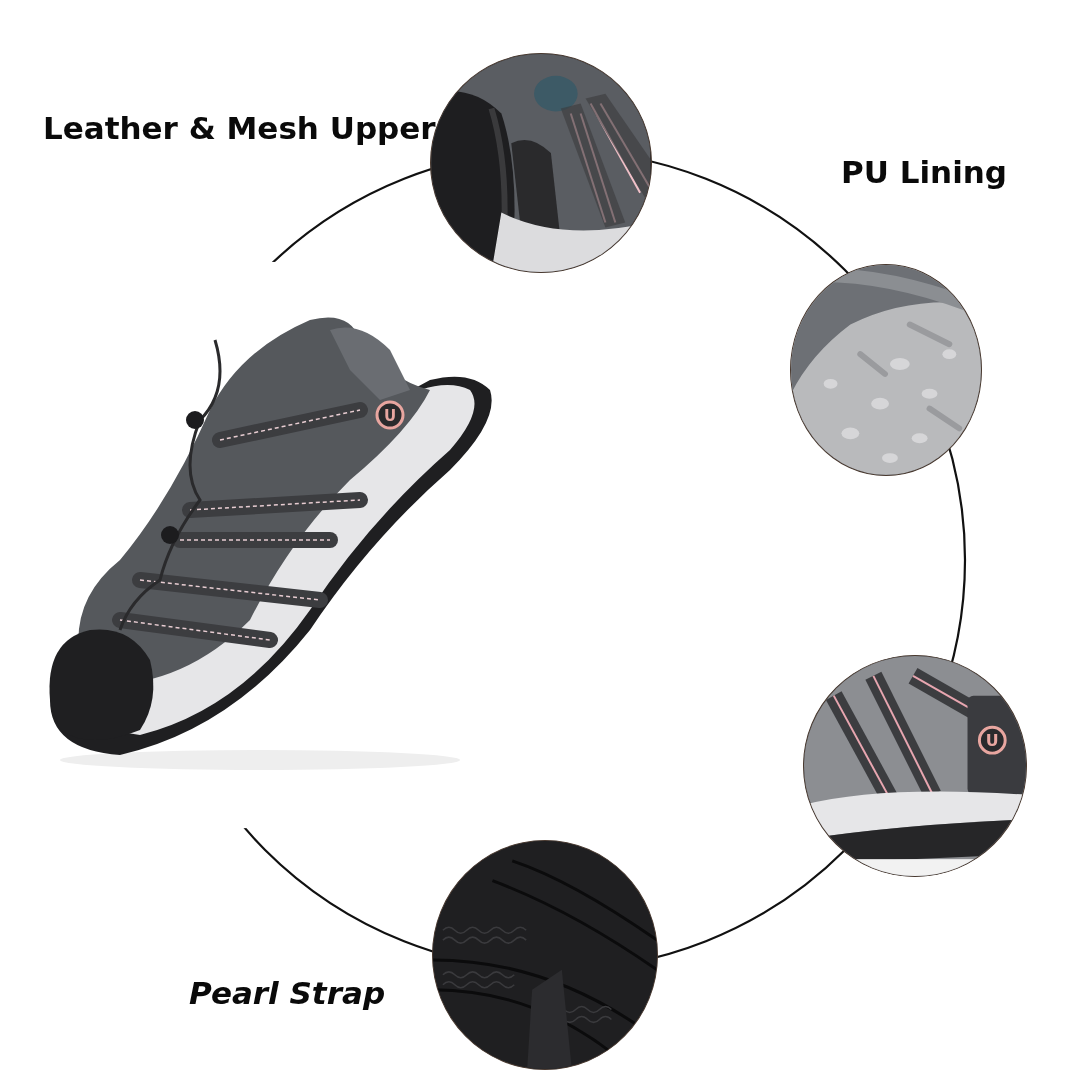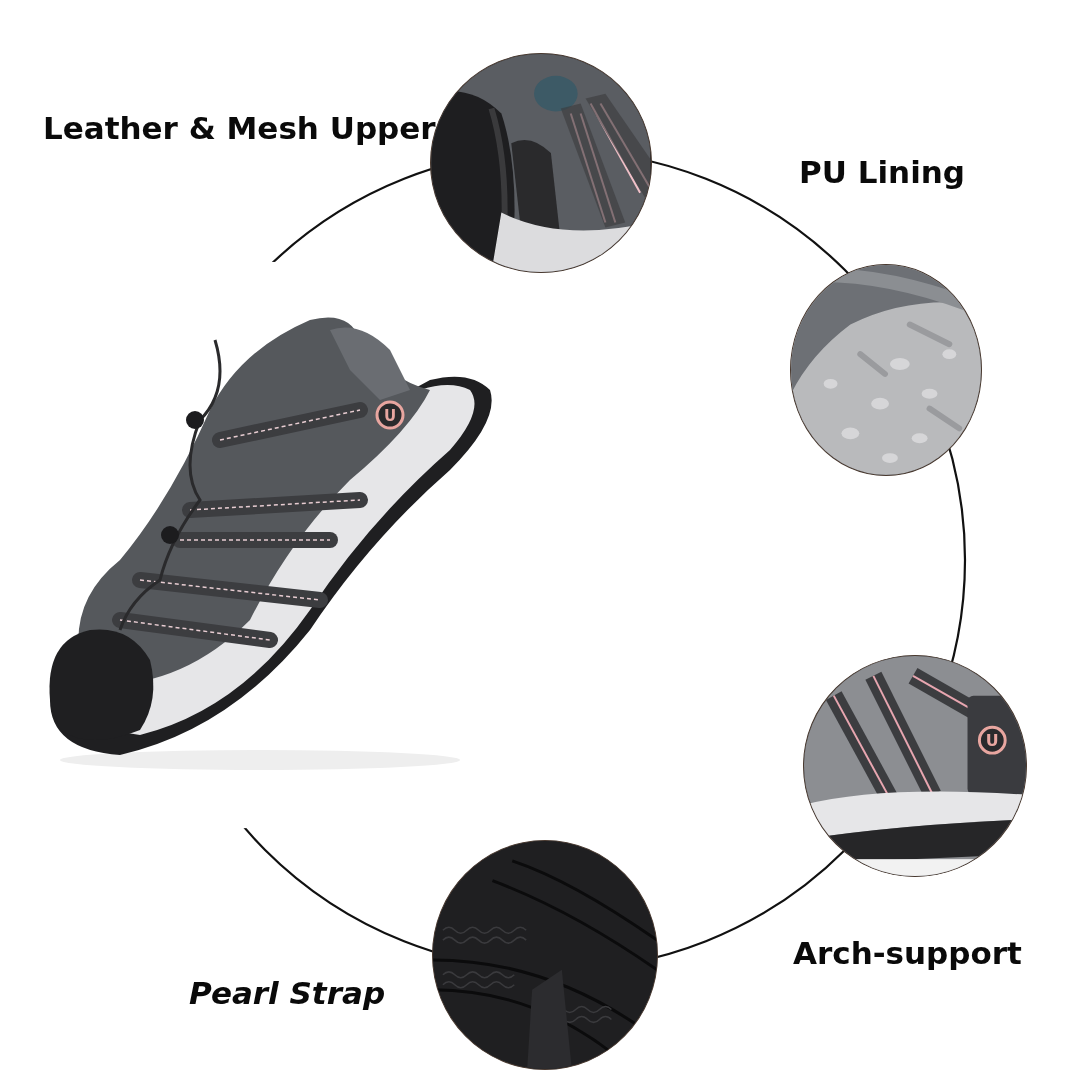--- a/index.html
+++ b/index.html
@@ -23,22 +23,21 @@
 
 <div class="stage">
 
   <svg class="arc-svg" viewBox="0 0 1080 1080">
     <circle cx="555" cy="560" r="410" fill="none" stroke="#111" stroke-width="2.2" stroke-dasharray="0"></circle>
 
     <path d="M 0 260 L 280 262 Q 150 420 150 560 Q 150 700 248 828 L 0 840 Z" fill="#fff"></path>
   </svg>
 
   <div class="label" style="left:43px; top:113px;">Leather &amp; Mesh Upper</div>
-  <div class="label" style="left:799px; top:157px;">PU Lining</div>
-  <div class="label" style="left:793px; top:938px;">Arch-support</div>
+  <div class="label" style="left:841px; top:157px;">PU Lining</div>
   <div class="label" style="left:189px; top:978px;font-style:italic;">Pearl Strap</div>
 
   <div class="detail-circle" style="left:430px; top:53px; width:222px; height:220px;">
     <svg viewBox="0 0 220 220">
       <rect width="220" height="220" fill="#5a5d62"></rect>
       <path d="M0 40 Q40 30 70 60 Q90 120 80 220 L0 220 Z" fill="#1e1e20"></path>
       <path d="M60 55 Q80 120 70 220" stroke="#3a3a3c" stroke-width="6" fill="none"></path>
       <path d="M80 90 Q100 80 120 100 L130 190 Q100 200 90 180 Z" fill="#2a2a2c"></path>
       <path d="M70 160 Q130 190 220 170 L220 220 L60 220 Z" fill="#dcdcde"></path>
       <ellipse cx="125" cy="40" rx="22" ry="18" fill="#3d5a66"></ellipse>

